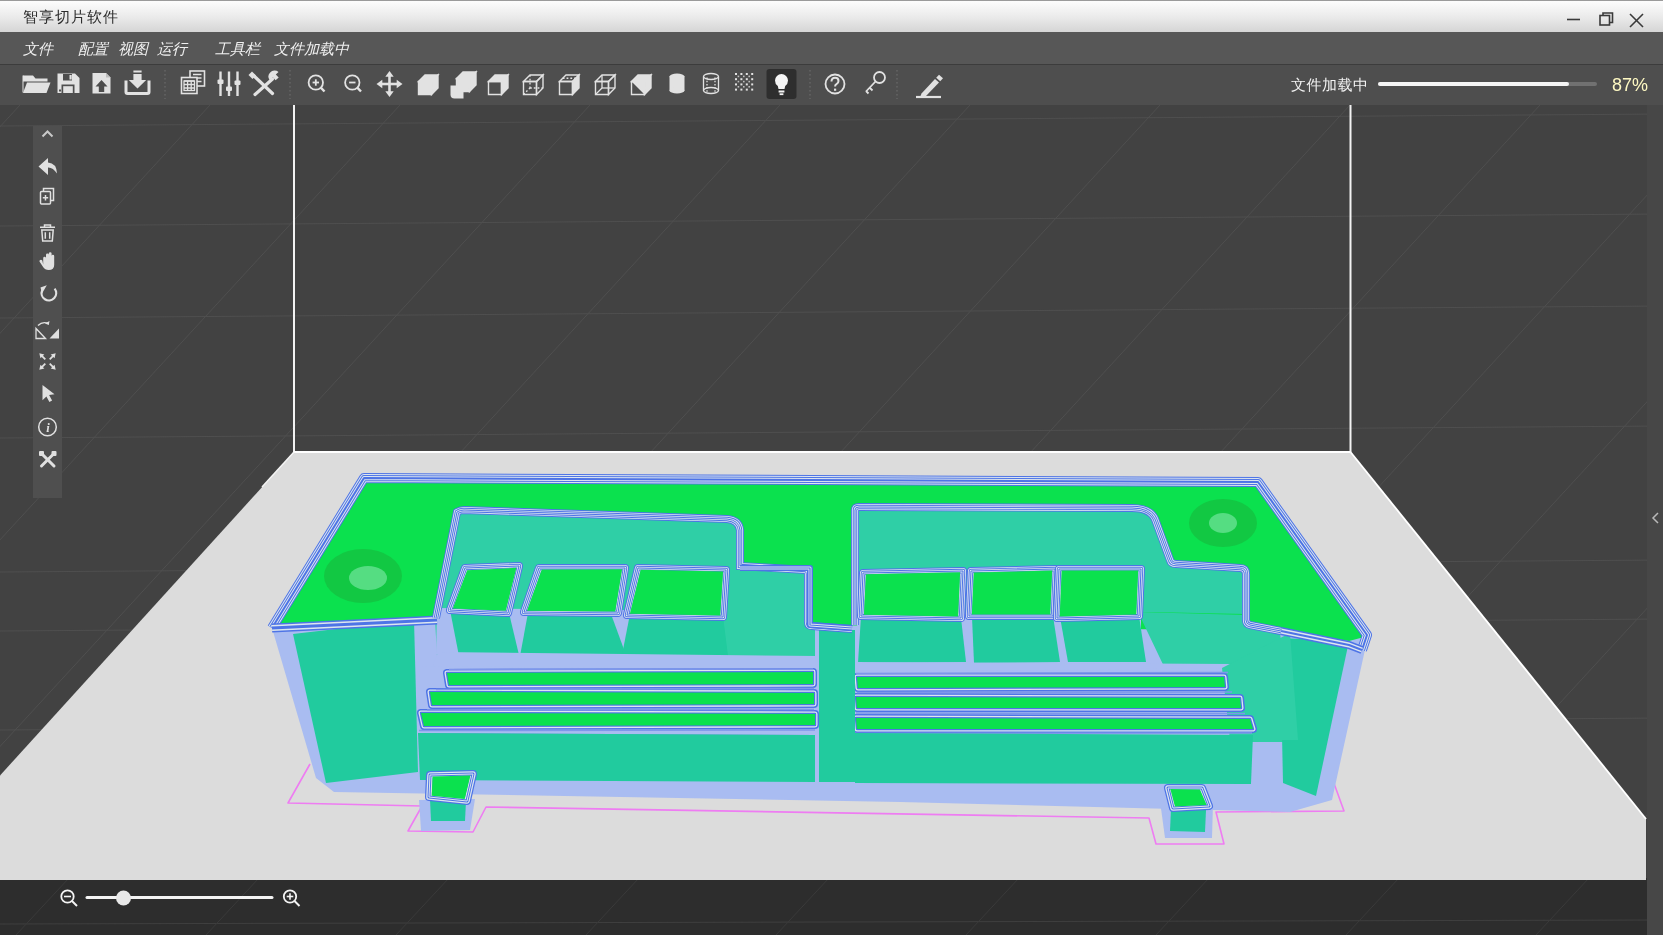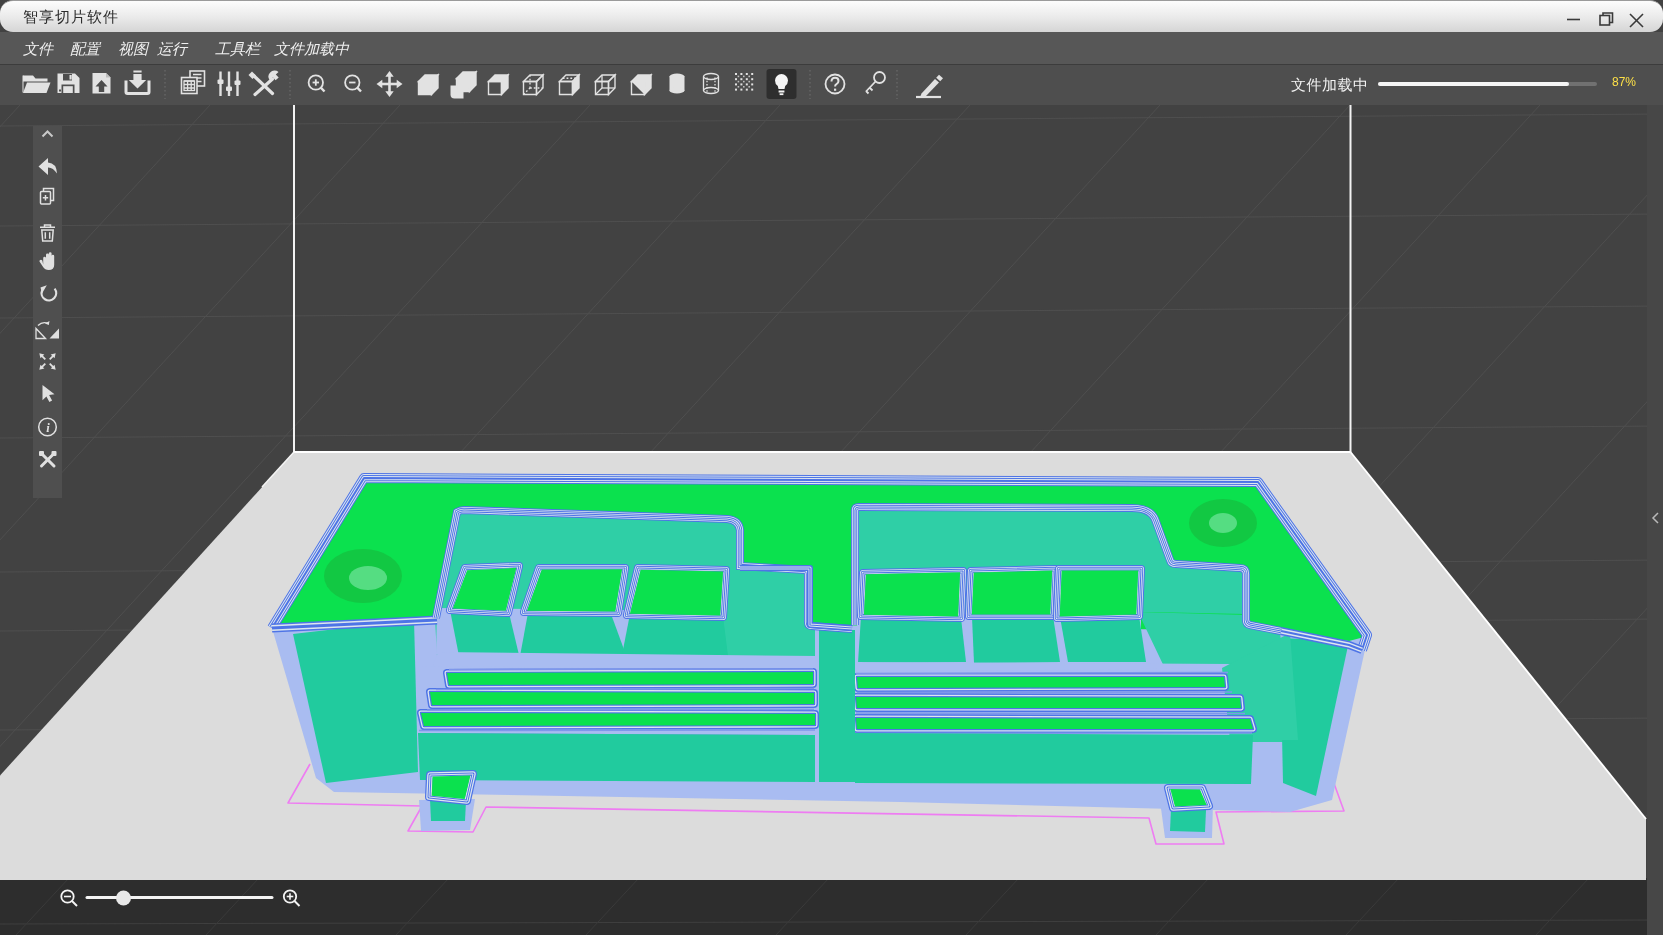--- a/index.html
+++ b/index.html
@@ -1,43 +1,43 @@
 <!DOCTYPE html>
 <html><head>
 <meta charset="utf-8">
 <style>
 html,body{margin:0;padding:0;width:1663px;height:935px;overflow:hidden;background:#424242;font-family:"Liberation Sans",sans-serif;}
-#titlebar{position:absolute;left:0;top:0;width:1663px;height:32px;background:linear-gradient(#fdfdfd,#e9e9e9 55%,#d5d5d5);border-top:1px solid #9b9b9b;box-sizing:border-box;border-radius:13px;}
+#titlebar{position:absolute;left:0;top:0;width:1663px;height:32px;background:linear-gradient(#fdfdfd,#e9e9e9 55%,#d5d5d5);border-top:1px solid #9b9b9b;box-sizing:border-box;}
 #title{position:absolute;left:23px;top:7px;font-size:15px;color:#2c2c2c;letter-spacing:1px;}
 #menubar{position:absolute;left:0;top:32px;width:1663px;height:32px;background:#575757;font-style:italic;}
 .mi{position:absolute;top:8px;font-size:15px;color:#f0f0f0;}
 #toolbar{position:absolute;left:0;top:64px;width:1663px;height:41px;background:#4e4e4e;border-top:1px solid #3c3c3c;box-sizing:border-box;}
 #viewport{position:absolute;left:0;top:105px;width:1663px;height:830px;}
 #loadtext{position:absolute;left:1291px;top:11px;font-size:15px;color:#f2f2f2;letter-spacing:0.5px;}
-#pct{position:absolute;left:1612px;top:10px;font-size:12px;color:#fde047;}
+#pct{position:absolute;left:1612px;top:10px;font-size:18px;color:#fef9c3;}
 #pbar{position:absolute;left:1378px;top:17px;width:219px;height:4px;border-radius:2px;background:#717171;}
 #pfill{position:absolute;left:0;top:0;width:191px;height:4px;border-radius:2px;background:#f5f5f5;}
 </style>
 </head>
 <body>
 <div id="titlebar">
   <div id="title">智享切片软件</div>
   <svg width="1663" height="32" style="position:absolute;left:0;top:0">
     <g stroke="#3a3a3a" stroke-width="1.6" fill="none">
       <line x1="1567" y1="18.5" x2="1580" y2="18.5"></line>
       <rect x="1600" y="14.5" width="9.5" height="9.5"></rect>
       <path d="M1603 14.5 v-2.5 h9.5 v9.5 h-2.5"></path>
       <line x1="1630" y1="13" x2="1643" y2="26"></line>
       <line x1="1643" y1="13" x2="1630" y2="26"></line>
     </g>
   </svg>
 </div>
 <div id="menubar">
   <div class="mi" style="left:23px">文件</div>
-  <div class="mi" style="left:70px">配置</div>
+  <div class="mi" style="left:78px">配置</div>
   <div class="mi" style="left:118px">视图</div>
   <div class="mi" style="left:157px">运行</div>
   <div class="mi" style="left:215px">工具栏</div>
   <div class="mi" style="left:274px">文件加载中</div>
 </div>
 <div id="toolbar">
   <svg id="tbicons" width="1663" height="41" viewBox="0 64 1663 41" style="position:absolute;left:0;top:-1px">
       <path d="M23 75.5 h10 l2.5 3 h12 v3 h-24.5 z" fill="#e2e2e2"></path>
       <path d="M23 93 l4-10.5 h23.5 l-4 10.5 z" fill="#e2e2e2"></path>
       <path d="M23 75.5 v17" stroke="#e2e2e2" stroke-width="1"></path>

